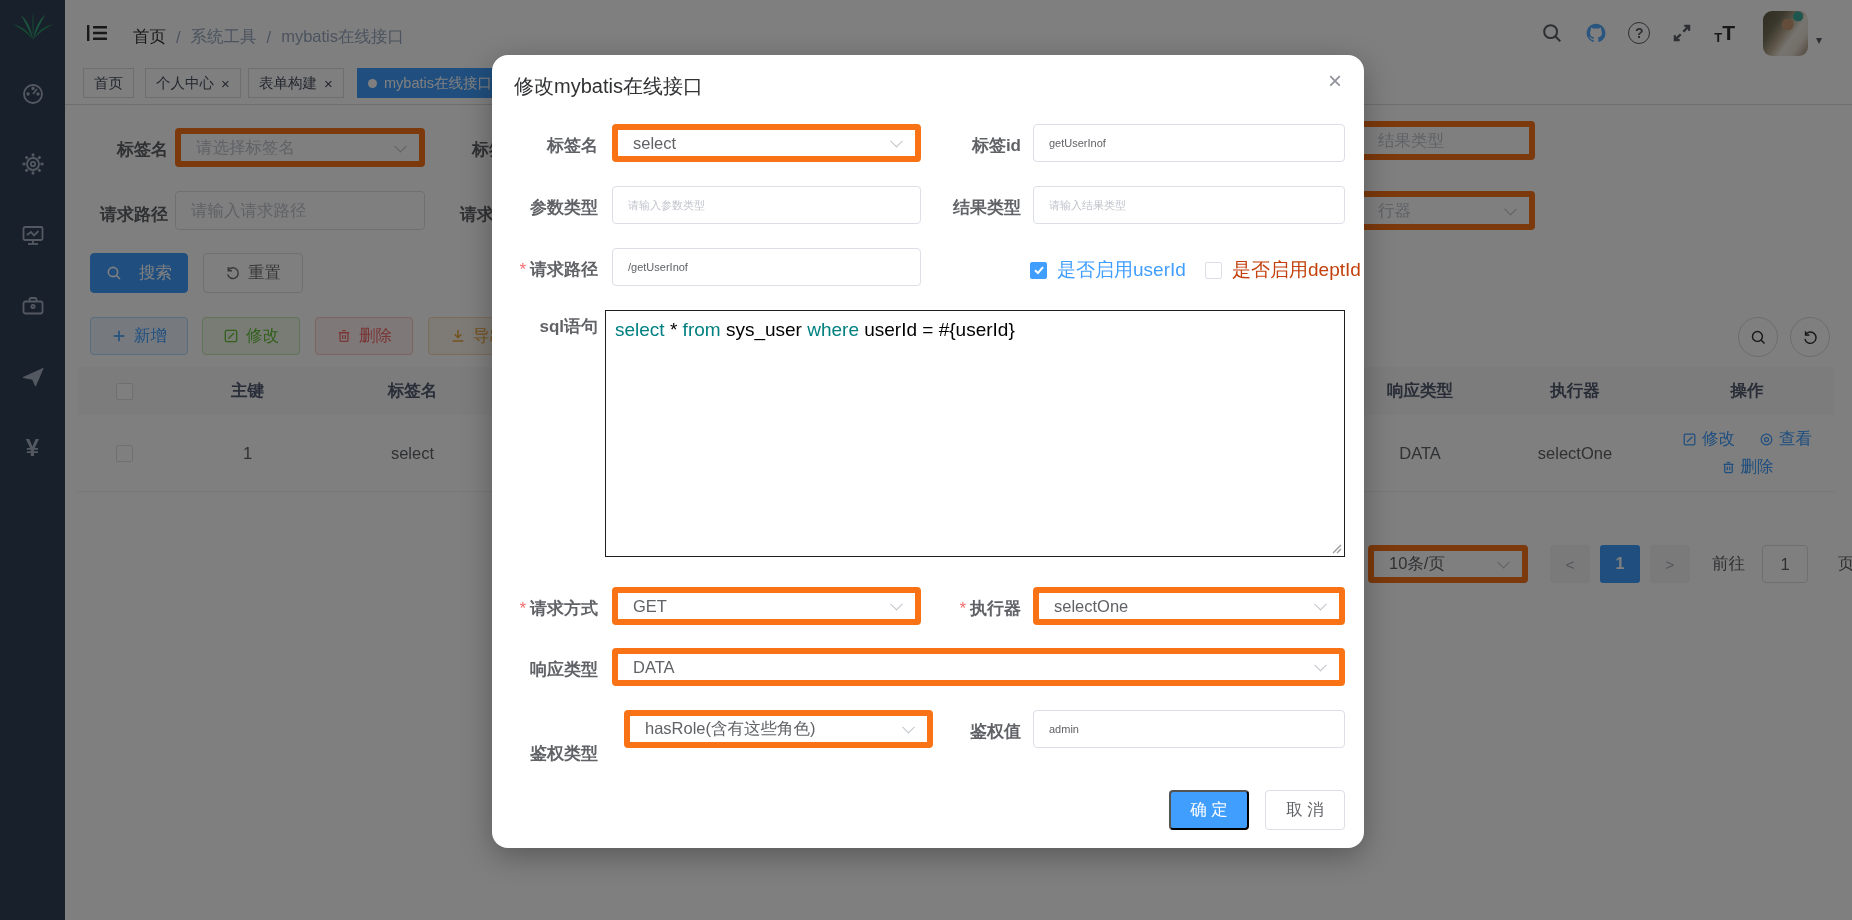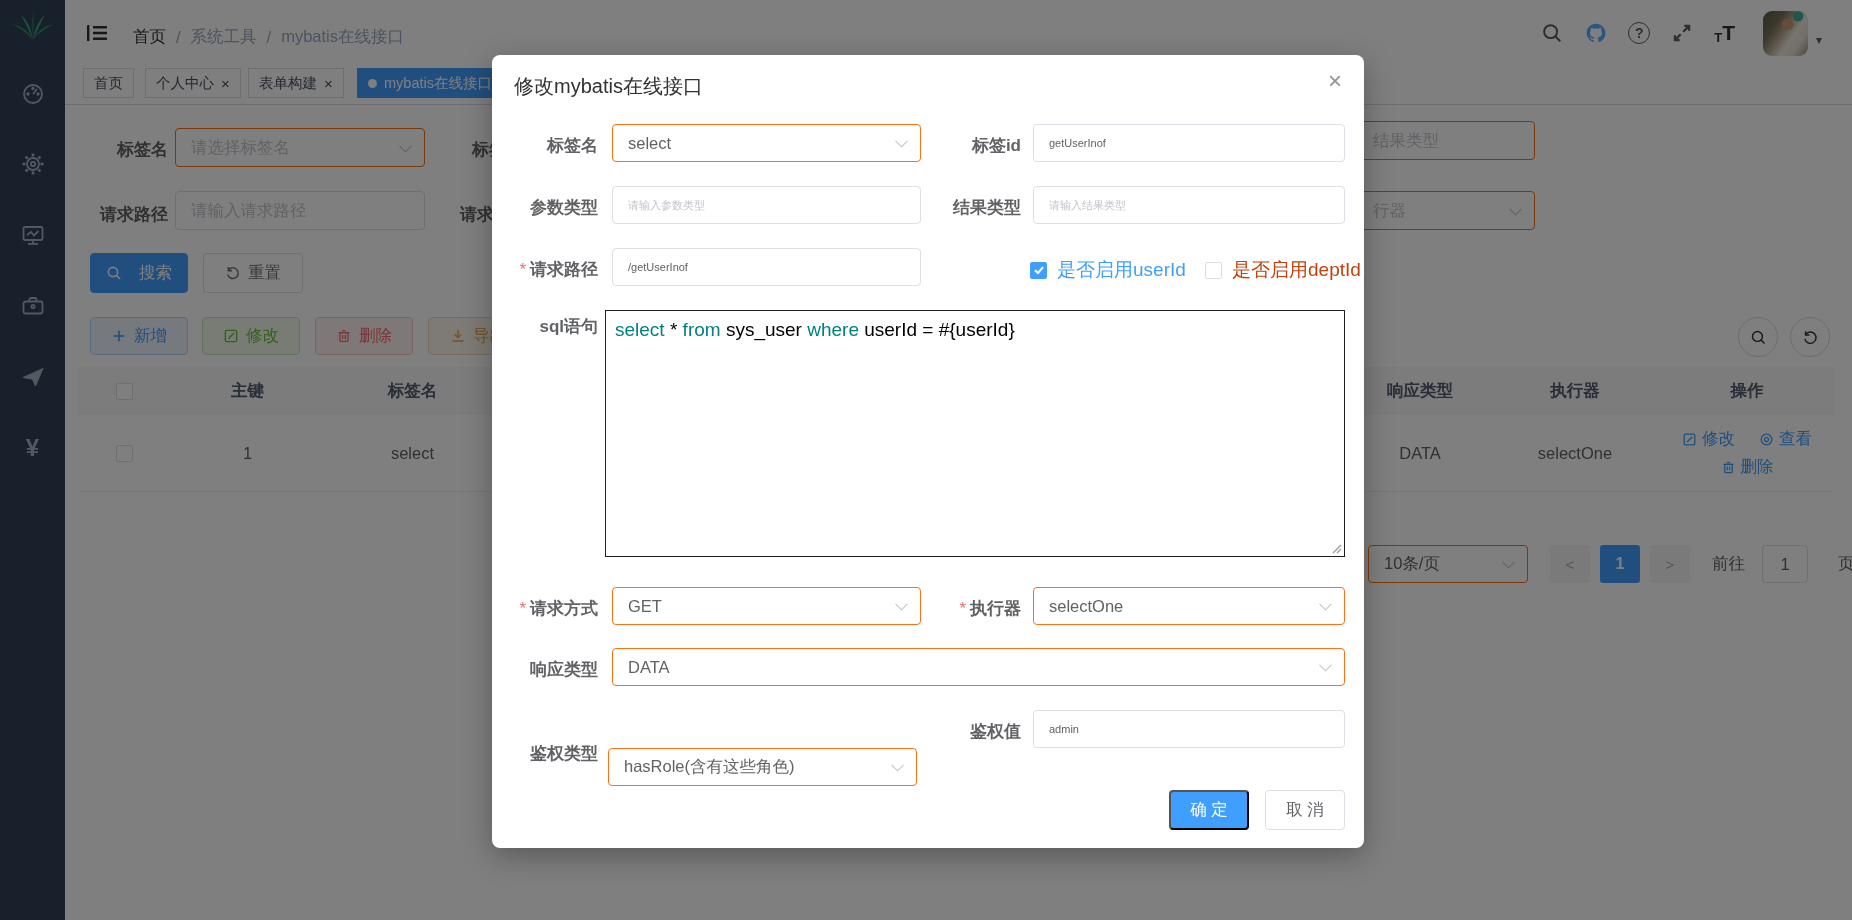--- a/index.html
+++ b/index.html
@@ -42,21 +42,21 @@
   .tags-bar { position:absolute; left:65px; top:66px; width:1787px; height:39px; background:#fff; border-bottom:1px solid #d8dce5; }
   .tag-item { position:absolute; top:2px; height:30px; background:#fff; border:1px solid #d8dce5; color:#495060; font-size:14.5px; display:flex; align-items:center; padding:0 10px; gap:7px; cursor:pointer; }
   .tag-item.active { background:#409eff; border-color:#409eff; color:#fff; }
   .tag-dot { width:9px; height:9px; border-radius:50%; background:#fff; }
   .tag-close { font-size:15px; color:inherit; line-height:1; }
 
   
   .flabel { position:absolute; font-size:17px; font-weight:bold; color:#606266; text-align:right; }
   .ipt { position:absolute; border:1px solid #dcdfe6; border-radius:4px; background:#fff; font-size:16.5px; color:#606266; padding:0 15px; font-family:inherit; outline:none; }
   .ipt::placeholder { color:#c0c4cc; }
-  .sel { position:absolute; border:1px solid #f97316; border-radius:4px; background:#fff; display:flex; align-items:center; padding:0 15px; font-size:16.5px; color:#606266; cursor:pointer; }
+  .sel { position:absolute; border:6px solid #f97316; border-radius:4px; background:#fff; display:flex; align-items:center; padding:0 15px; font-size:16.5px; color:#606266; cursor:pointer; }
   .sel .ph { color:#c0c4cc; }
   .chev { position:absolute; right:14px; top:50%; width:9px; height:9px; border-right:1.8px solid #c0c4cc; border-bottom:1.8px solid #c0c4cc; transform:translateY(-70%) rotate(45deg); }
 
   .btn { position:absolute; border-radius:4px; font-size:16.5px; display:flex; align-items:center; justify-content:center; gap:7px; cursor:pointer; border:1px solid transparent; }
   .btn svg { width:16px; height:16px; }
   .btn-primary { background:#409eff; border-color:#409eff; color:#fff;gap:17px; }
   .btn-plain { background:#fff; border-color:#dcdfe6; color:#737373; }
   .btn-blue-l { background:#ecf5ff; border-color:#b3d8ff; color:#409eff; }
   .btn-green-l { background:#f0f9eb; border-color:#c2e7b0; color:#67c23a; }
   .btn-red-l { background:#fef0f0; border-color:#fbc4c4; color:#f56c6c; }
@@ -79,21 +79,21 @@
   .op-link svg { width:15px; height:15px; }
 
   
   .pag-sel { left:1368px; top:545px; width:160px; height:38px; }
   .pag-btn { position:absolute; top:545px; width:40px; height:38px; border-radius:3px; background:#f4f4f5; color:#a8abb2; font-size:15px; display:flex; align-items:center; justify-content:center; cursor:pointer; }
   .pag-cur { position:absolute; top:545px; left:1600px; width:40px; height:38px; border-radius:3px; background:#409eff; color:#fff; font-weight:bold; font-size:16px; display:flex; align-items:center; justify-content:center; cursor:pointer; }
   .pag-txt { position:absolute; top:553px; font-size:16.5px; color:#606266; }
 
   
   .overlay { position:absolute; left:0; top:0; width:1852px; height:920px; background:rgba(0,0,0,0.5); z-index:10; }
-  .dialog { position:absolute; left:492px; top:55px; width:872px; height:793px; background:#fff; border-radius:8px; box-shadow:0 8px 30px rgba(0,0,0,.3); z-index:20; }
+  .dialog { position:absolute; left:492px; top:55px; width:872px; height:793px; background:#fff; border-radius:16px; box-shadow:0 8px 30px rgba(0,0,0,.3); z-index:20; }
   .dlg-title { position:absolute; left:22px; top:18px; font-size:20px; color:#303133; }
   .dlg-close { position:absolute; right:22px; top:12px; font-size:24px; color:#909399; cursor:pointer; font-weight:normal; }
   .dlabel { position:absolute; font-size:17px; font-weight:bold; color:#606266; text-align:right; width:128px; }
   .req { color:#f56c6c; margin-right:4px; font-weight:normal; }
   .d-ipt { font-size:11px; }
   .cklabel { font-size:19px; cursor:pointer; display:flex; align-items:center; gap:10px; }
   .sqlbox { position:absolute; left:113px; top:255px; width:740px; height:247px; border:1.5px solid #1f1f1f; background:#fff; padding:6px 9px; font-size:19px; line-height:1.35; color:#000; overflow:hidden; }
   .kw { color:#008080; }
   .grip { position:absolute; right:2px; bottom:2px; width:12px; height:12px; }
   .dlg-btn { position:absolute; top:735px; width:80px; height:40px; border-radius:4px; font-size:16.5px; display:flex; align-items:center; justify-content:center; cursor:pointer; }
@@ -431,21 +431,21 @@
       <i class="chev"></i>
     </div>
 
     <label class="dlabel" style="left:-22px; top:603px;">响应类型</label>
     <div class="sel" style="left:120px; top:593px; width:733px; height:38px;">
       <span>DATA</span>
       <i class="chev"></i>
     </div>
 
     <label class="dlabel" style="left:-22px; top:687px;">鉴权类型</label>
-    <div class="sel" style="left:116px; top:655px; width:309px; height:38px;margin-top:38px;">
+    <div class="sel" style="left:132px; top:655px; width:309px; height:38px;">
       <span>hasRole(含有这些角色)</span>
       <i class="chev"></i>
     </div>
     <label class="dlabel" style="left:401px; top:665px;">鉴权值</label>
     <input class="ipt d-ipt" style="left: 541px; top: 655px; width: 312px; height: 38px;" readonly="" value="admin">
 
     <button class="dlg-btn dlg-ok">确 定</button>
     <button class="dlg-btn dlg-cancel">取 消</button>
   </div>
 

